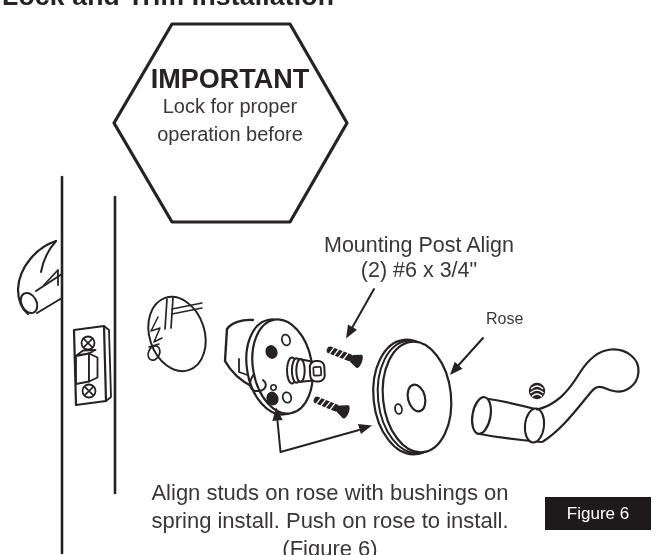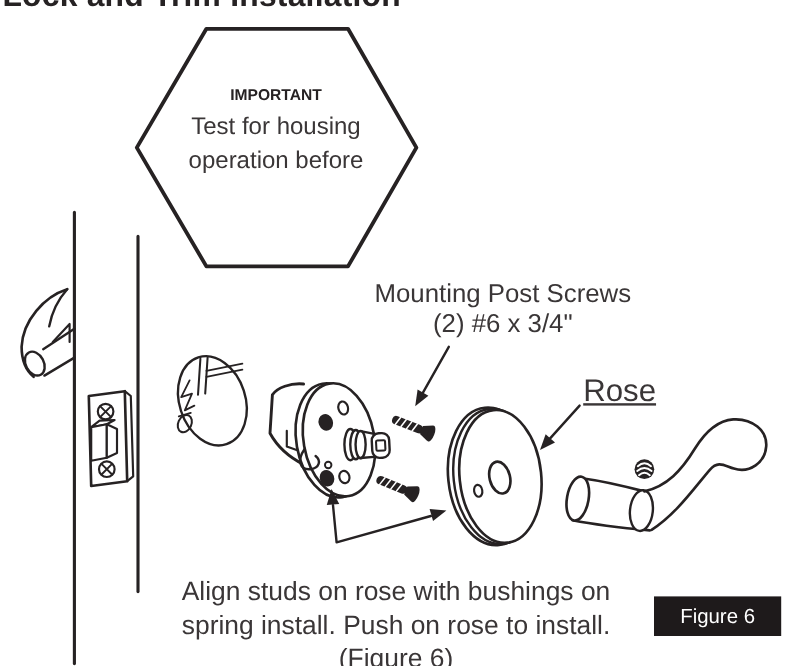--- a/index.html
+++ b/index.html
@@ -19,24 +19,24 @@
   }
   svg.diagram{position:absolute;left:0;top:0;}
   .ln{stroke:var(--ink);fill:none;stroke-linecap:round;stroke-linejoin:round;}
   .fw{fill:#fff;}
   .fi{fill:var(--ink);stroke:none;}
   .wl{stroke:#fff;fill:none;stroke-linecap:round;}
   .hex-text{
     position:absolute;left:115px;top:66px;width:230px;text-align:center;
     font-size:20px;line-height:28px;color:var(--text);
   }
-  .hex-text .hex-head{font-size:13px;font-weight:bold;line-height:26px;color:var(--ink);}
+  .hex-text .hex-head{font-size:27px;font-weight:bold;line-height:26px;color:var(--ink);}
   .lbl{position:absolute;color:var(--text);}
   .screws-lbl{left:294px;top:233px;width:250px;text-align:center;font-size:21.5px;line-height:25px;}
-  .rose-lbl{left:486px;top:310px;font-size:26px;text-decoration:underline;}
+  .rose-lbl{left:486px;top:310px;font-size:16px;}
   .align-lbl{left:110px;top:457px;width:440px;text-align:center;font-size:22px;line-height:28px;margin-top:22px;}
   .figure-badge{
     position:absolute;left:545px;top:497px;width:106px;height:33px;
     background:var(--badge-bg);color:var(--badge-text);
     font-size:17px;font-weight:normal;text-align:center;line-height:33px;
   }
 </style>
 </head>
 <body>
 
@@ -163,26 +163,26 @@
       <g>
         <path class="ln" stroke-width="2" d="M 277.5,421 L 280.5,452 L 359,430"></path>
         <polygon class="fi" points="276.3,407.5 282.7,420 272.3,420.9"></polygon>
         <polygon class="fi" points="372,425.5 360.9,434.1 358,424.1"></polygon>
       </g>
     </g>
   </svg>
 
   <div class="hex-text">
     <div class="hex-head">IMPORTANT</div>
-    <div>Test for housing</div>
+    <div>Lock for proper</div>
     <div>operation before</div>
   </div>
 
   <div class="lbl screws-lbl">
-    <div>Mounting Post Screws</div>
+    <div>Mounting Post Align</div>
     <div>(2) #6 x 3/4"</div>
   </div>
 
   <div class="lbl rose-lbl">Rose</div>
 
   <div class="lbl align-lbl">
     <div>Align studs on rose with bushings on</div>
     <div>spring install. Push on rose to install.</div>
     <div>(Figure 6)</div>
   </div>

